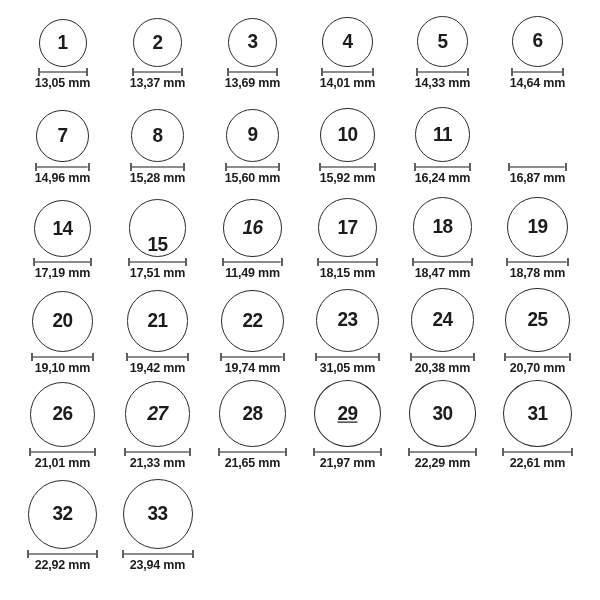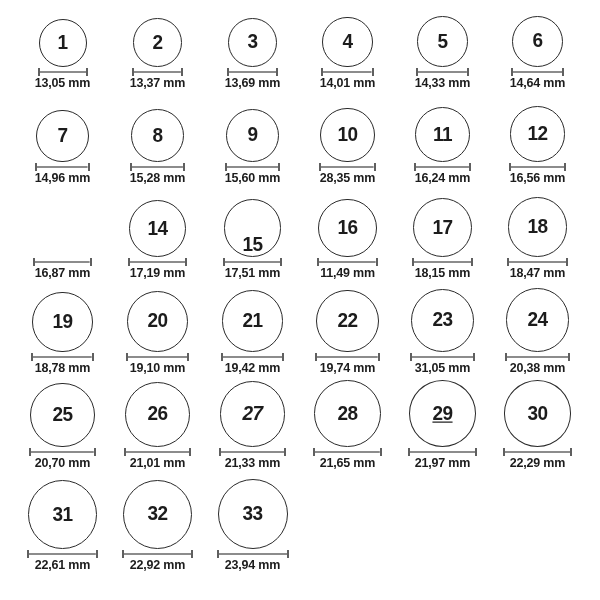--- a/index.html
+++ b/index.html
@@ -130,56 +130,49 @@
       <span class="ring-number">9</span>
     </div>
     <div class="ruler" style="width: 55.5px;"></div>
     <div class="diameter-label">15,60 mm</div>
   </div>
     <div class="cell">
     <div class="ring-circle" style="width: 54.1875px; height: 54.1875px;">
       <span class="ring-number">10</span>
     </div>
     <div class="ruler" style="width: 56.1875px;"></div>
-    <div class="diameter-label">28,35 mm</div>
+    <div class="diameter-label">15,92 mm</div>
   </div>
     <div class="cell">
     <div class="ring-circle" style="width: 54.875px; height: 54.875px;">
       <span class="ring-number">11</span>
     </div>
     <div class="ruler" style="width: 56.875px;"></div>
     <div class="diameter-label">16,24 mm</div>
   </div>
     <div class="cell">
-    <div class="ring-circle" style="width: 55.5625px; height: 55.5625px;">
-      <span class="ring-number">12</span>
-    </div>
-    <div class="ruler" style="width: 57.5625px;"></div>
-    <div class="diameter-label">16,56 mm</div>
-  </div>
-    <div class="cell">
     <div class="ruler" style="width: 58.25px;"></div>
     <div class="diameter-label">16,87 mm</div>
   </div>
     <div class="cell">
     <div class="ring-circle" style="width: 56.9375px; height: 56.9375px;">
       <span class="ring-number">14</span>
     </div>
     <div class="ruler" style="width: 58.9375px;"></div>
     <div class="diameter-label">17,19 mm</div>
   </div>
     <div class="cell">
     <div class="ring-circle" style="width: 57.625px; height: 57.625px; align-items: flex-end;">
       <span class="ring-number">15</span>
     </div>
     <div class="ruler" style="width: 59.625px;"></div>
     <div class="diameter-label">17,51 mm</div>
   </div>
     <div class="cell">
-    <div class="ring-circle" style="width: 58.3125px; height: 58.3125px;">
+    <div class="ring-circle" style="width: 58.3125px; height: 58.3125px; font-style: italic;">
       <span class="ring-number">16</span>
     </div>
     <div class="ruler" style="width: 60.3125px;"></div>
     <div class="diameter-label">11,49 mm</div>
   </div>
     <div class="cell">
     <div class="ring-circle" style="width: 59px; height: 59px;">
       <span class="ring-number">17</span>
     </div>
     <div class="ruler" style="width: 61px;"></div>

